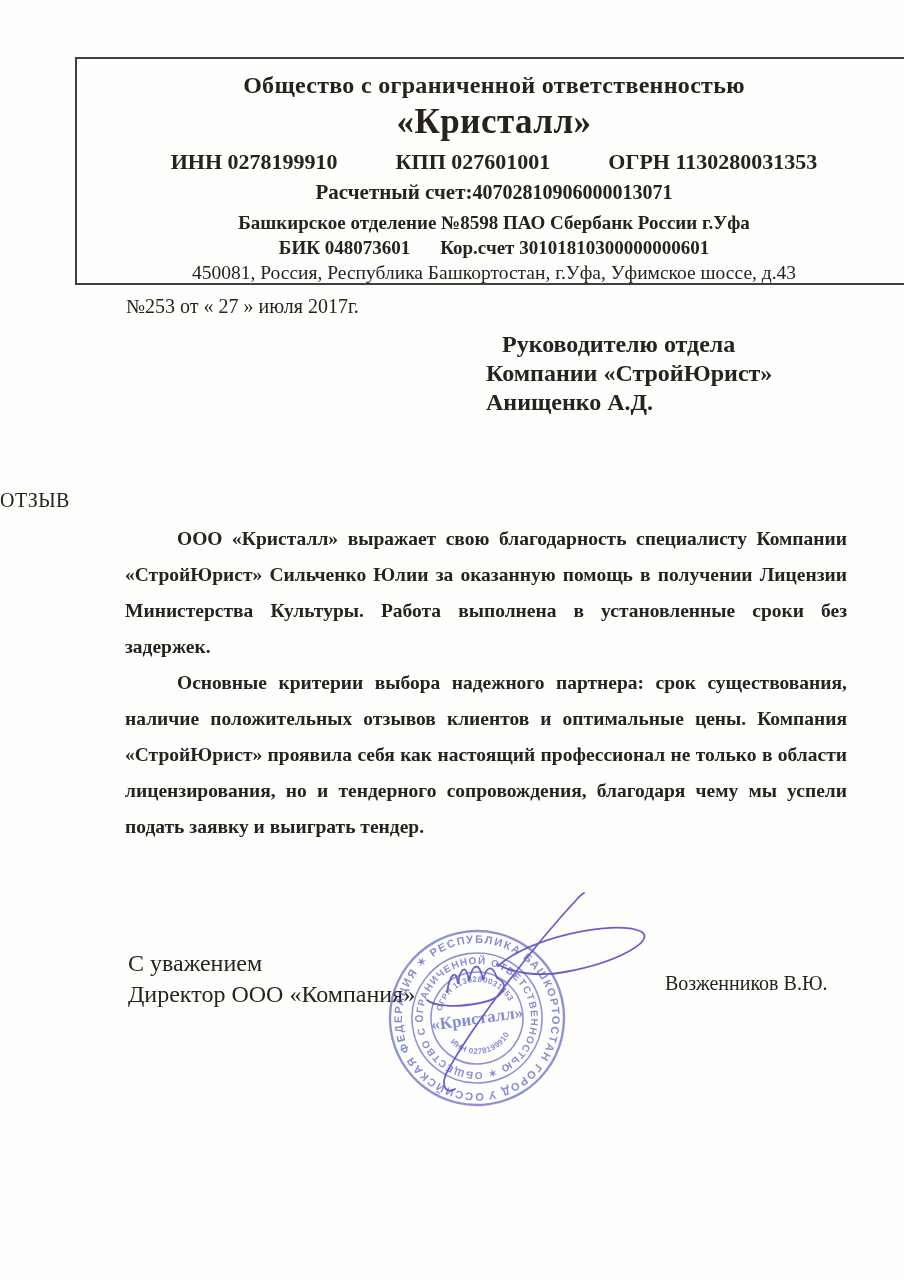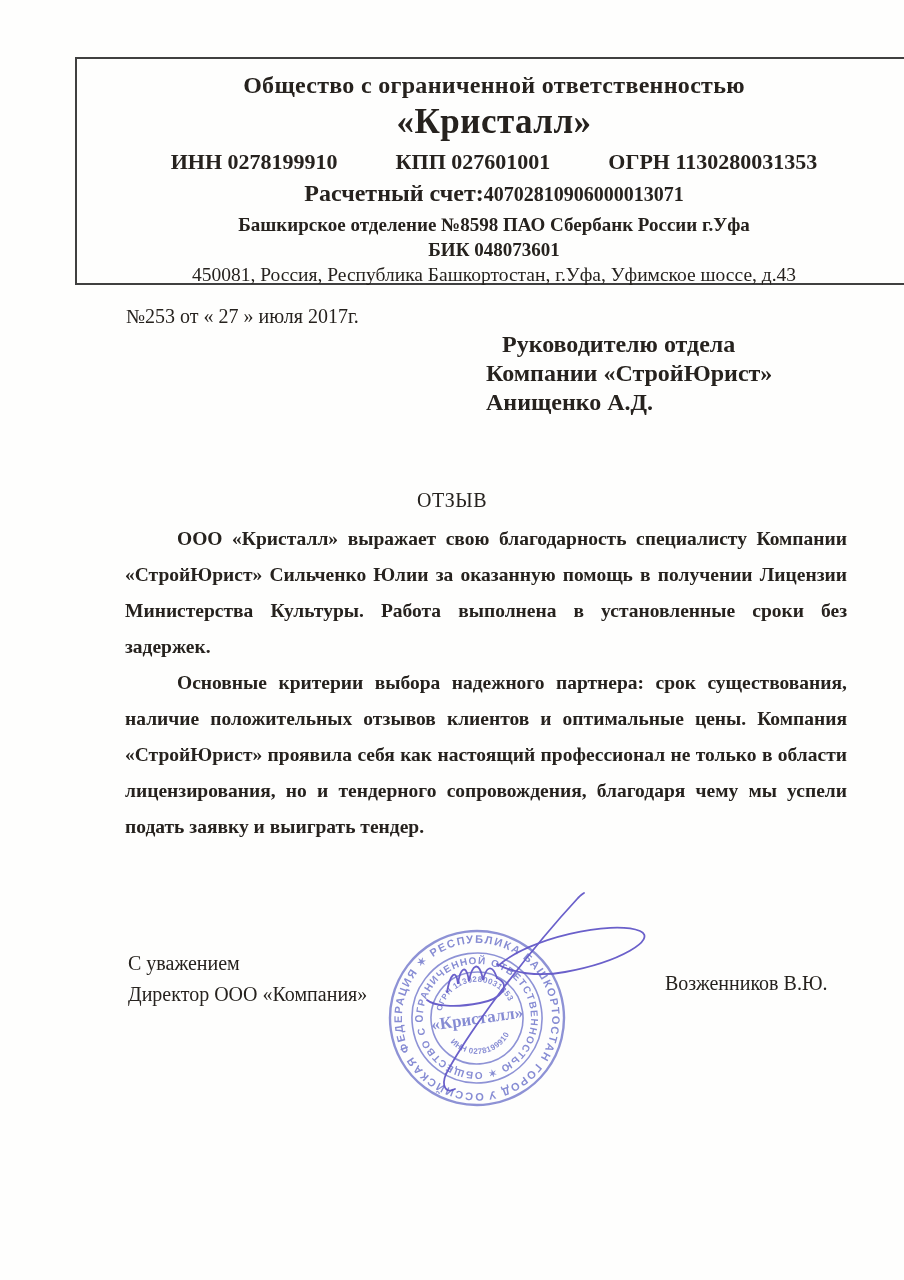--- a/index.html
+++ b/index.html
@@ -18,36 +18,36 @@
     position:absolute;left:75px;top:57px;width:838px;height:228px;
     border:2px solid #404040;
     box-sizing:border-box;
     text-align:center;
     padding-top:13px;
   }
   .lh-orgtype{font-weight:bold;font-size:24px;letter-spacing:.3px;}
   .lh-orgname{font-weight:bold;font-size:35px;margin-top:3px;letter-spacing:.5px;}
   .lh-ids{font-weight:bold;font-size:22px;margin-top:7px;display:flex;justify-content:center;gap:58px;}
   .lh-account{font-weight:bold;margin-top:5px;}
-  .lh-account .lbl{font-size:24px;}
+  .lh-account .lbl{font-size:21px;}
   .lh-account .num{font-size:20px;}
   .lh-bank{font-weight:bold;font-size:19px;margin-top:7px;}
   .lh-bik{font-weight:bold;font-size:19px;margin-top:3px;display:flex;justify-content:center;gap:30px;}
   .lh-addr{font-weight:normal;font-size:19.5px;margin-top:3px;}
 
-  .refline{position:absolute;left:126px;top:305px;font-size:20px;}
+  .refline{position:absolute;left:126px;top:295px;font-size:20px;}
   .recipient{position:absolute;left:486px;top:330px;width:365px;font-weight:bold;font-size:24px;line-height:29px;}
   .recipient .r1{padding-left:16px;}
 
-  .doc-title{position:absolute;left:0;top:489px;width:904px;text-align:center;font-size:20px;letter-spacing:.5px;}
+  .doc-title{position:absolute;left:0;top:489px;width:904px;text-align:left;font-size:20px;letter-spacing:.5px;}
 
   .body-text{position:absolute;left:125px;top:521px;width:722px;font-size:19.5px;line-height:36px;text-align:justify;}
   .body-text p{margin:0;text-indent:52px;font-weight:bold;}
 
-  .closing-left{position:absolute;left:128px;top:948px;font-size:20px;line-height:31px;}
+  .closing-left{position:absolute;left:128px;top:948px;font-size:24px;line-height:31px;}
   .signatory{position:absolute;left:665px;top:972px;font-size:20px;}
 
   .stamp-wrap{position:absolute;left:384px;top:925px;width:186px;height:186px;transform:rotate(-8deg);opacity:.88;}
   .sig-wrap{position:absolute;left:375px;top:855px;width:320px;height:280px;}
   svg{display:block;}
 </style>
 </head>
 <body>
 
 <div class="page">
@@ -59,20 +59,21 @@
       <span>ИНН 0278199910</span>
       <span>КПП 027601001</span>
       <span>ОГРН 1130280031353</span>
     </div>
     <div class="lh-account">
       <span class="lbl">Расчетный счет:</span><span class="num">40702810906000013071</span>
     </div>
     <div class="lh-bank">Башкирское отделение №8598 ПАО Сбербанк России  г.Уфа</div>
     <div class="lh-bik">
       <span>БИК 048073601</span>
+      <span>Кор.счет 30101810300000000601</span>
     </div>
     <div class="lh-addr">450081, Россия, Республика Башкортостан, г.Уфа, Уфимское шоссе, д.43</div>
   </div>
 
   <div class="refline">№253 от « 27 » июля 2017г.</div>
 
   <div class="recipient">
     <div class="r1">Руководителю отдела</div>
     <div class="r2">Компании «СтройЮрист» Анищенко А.Д.</div>
   </div>

